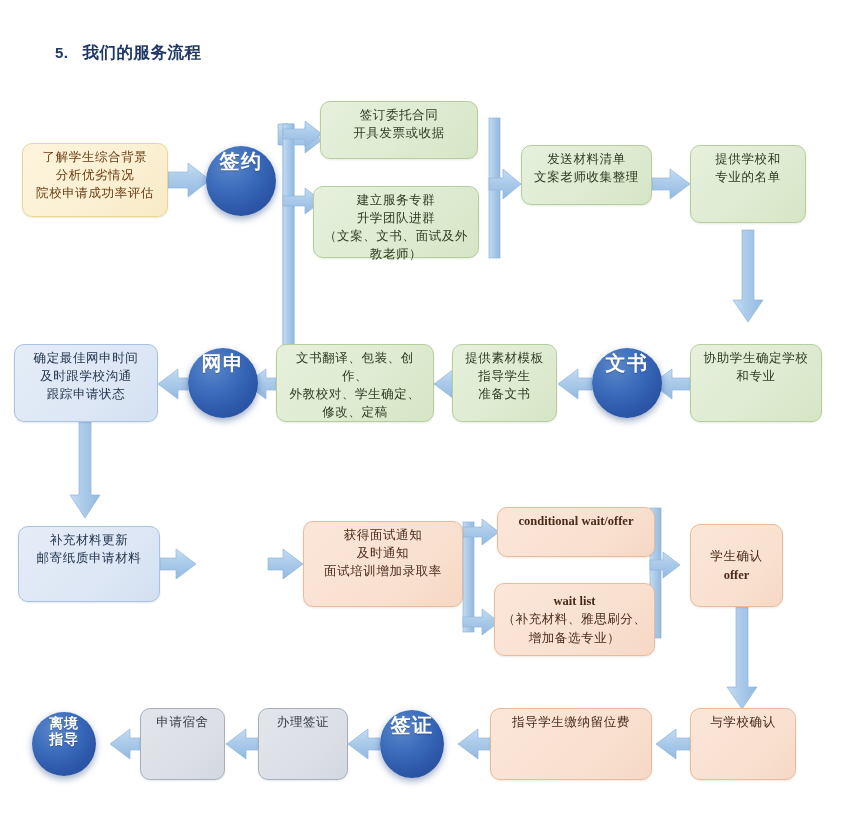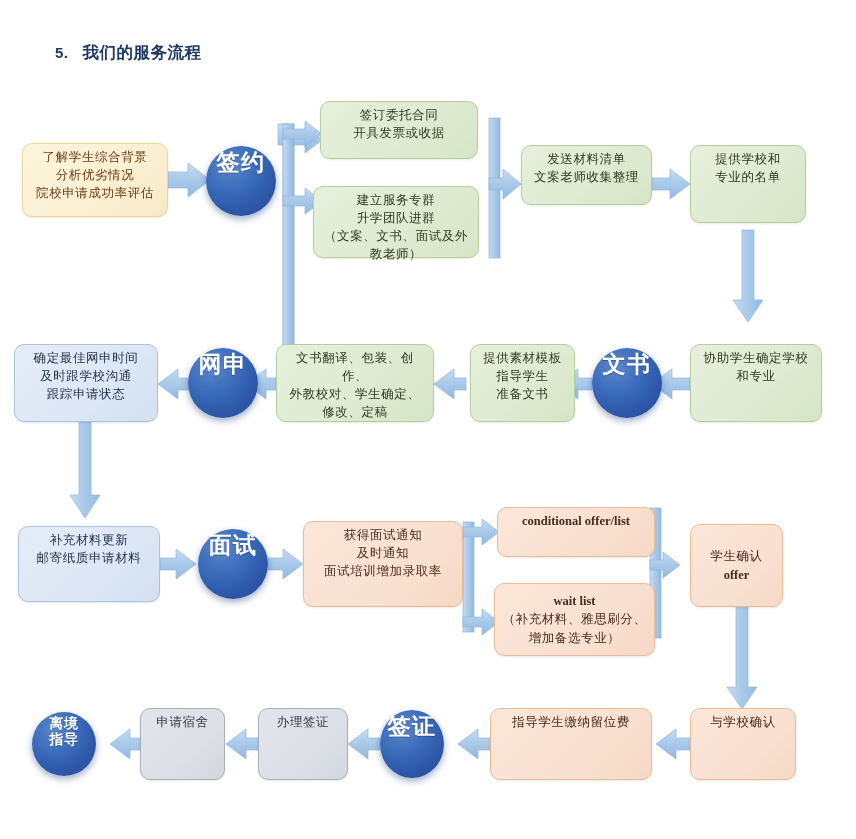--- a/index.html
+++ b/index.html
@@ -68,21 +68,21 @@
     color: #343a44;
     box-shadow: 0 1px 2px rgba(110,120,135,.18);
   }
   
   .n-circle {
     border-radius: 50%;
     background: radial-gradient(circle at 34% 27%, #5b86c9 0%, #3b6cbb 38%, #2d57a8 68%, #244a96 100%);
     color: #ffffff;
     font-family: "Liberation Sans", sans-serif;
     font-weight: bold;
-    font-size: 23px;
+    font-size: 20px;
     line-height: 1.12;
     letter-spacing: 1.5px;
     border: none;
     box-shadow: 0 3px 7px rgba(40,70,130,.45);
     text-shadow: 0 1px 1px rgba(0,0,0,.25);
   }
   .n-circle.small { font-size: 14px; letter-spacing: .8px; }
 
   .serif-en { font-family: "Liberation Serif", serif; font-weight: bold; letter-spacing: 0; }
 
@@ -239,46 +239,43 @@
   </div>
 
   <div class="node n-circle" style="left:188px; top:348px; width:70px; height:70px;">
     <span class="txt">网申</span>
   </div>
 
   <div class="node n-green" style="left:276px; top:344px; width:158px; height:78px;">
     <span class="txt">文书翻译、包装、创作、<br>外教校对、学生确定、<br>修改、定稿</span>
   </div>
 
-  <div class="node n-green" style="left:470px; top:344px; width:105px; height:78px;">
+  <div class="node n-green" style="left:452px; top:344px; width:105px; height:78px;">
     <span class="txt">提供素材模板<br>指导学生<br>准备文书</span>
   </div>
 
   <div class="node n-circle" style="left:592px; top:348px; width:70px; height:70px;">
     <span class="txt">文书</span>
   </div>
 
   <div class="node n-green" style="left:690px; top:344px; width:132px; height:78px;">
     <span class="txt">协助学生确定学校<br>和专业</span>
   </div>
 
   <div class="node n-blue" style="left:18px; top:526px; width:142px; height:76px;">
     <span class="txt">补充材料更新<br>邮寄纸质申请材料</span>
   </div>
 
-  <div class="node n-circle" style="left:198px; top:529px; width:70px; height:70px;">
-    <span class="txt">面试</span>
-  </div>
 
   <div class="node n-peach" style="left:303px; top:521px; width:160px; height:86px;">
     <span class="txt">获得面试通知<br>及时通知<br>面试培训增加录取率</span>
   </div>
 
   <div class="node n-peach" style="left:497px; top:507px; width:158px; height:50px;">
-    <span class="txt serif-en">conditional offer/list</span>
+    <span class="txt serif-en">conditional wait/offer</span>
   </div>
 
   <div class="node n-peach" style="left:494px; top:571px; width:161px; height:73px; flex-direction:column;margin-top:12px;">
     <span class="txt serif-en">wait list</span>
     <span class="txt">（补充材料、雅思刷分、<br>增加备选专业）</span>
   </div>
 
   <div class="node n-peach" style="left:690px; top:524px; width:93px; height:83px; flex-direction:column;">
     <span class="txt">学生确认</span>
     <span class="txt serif-en">offer</span>

